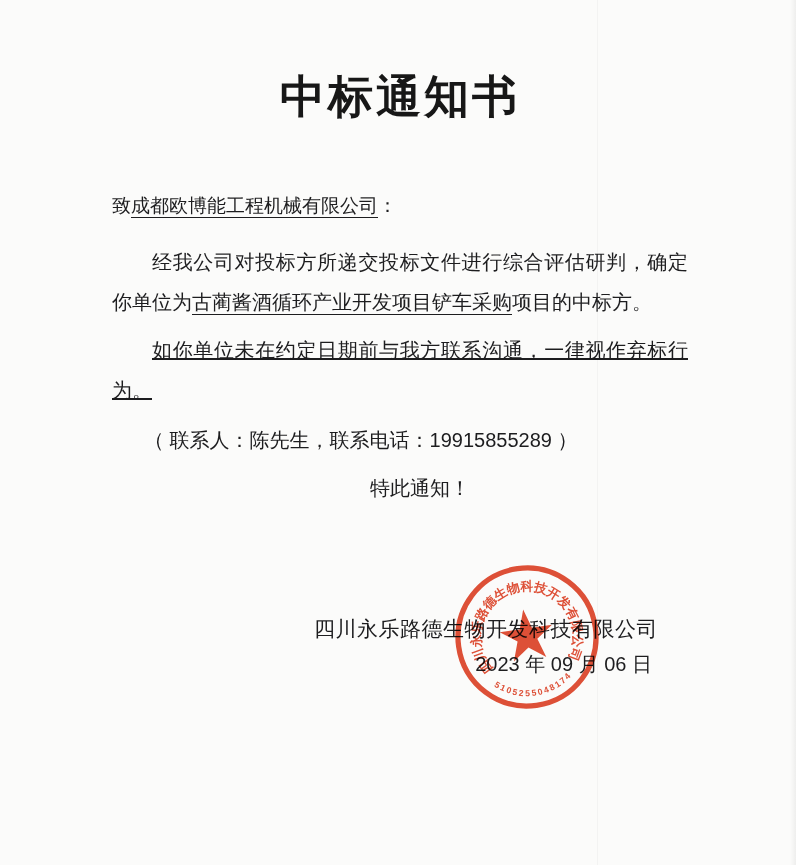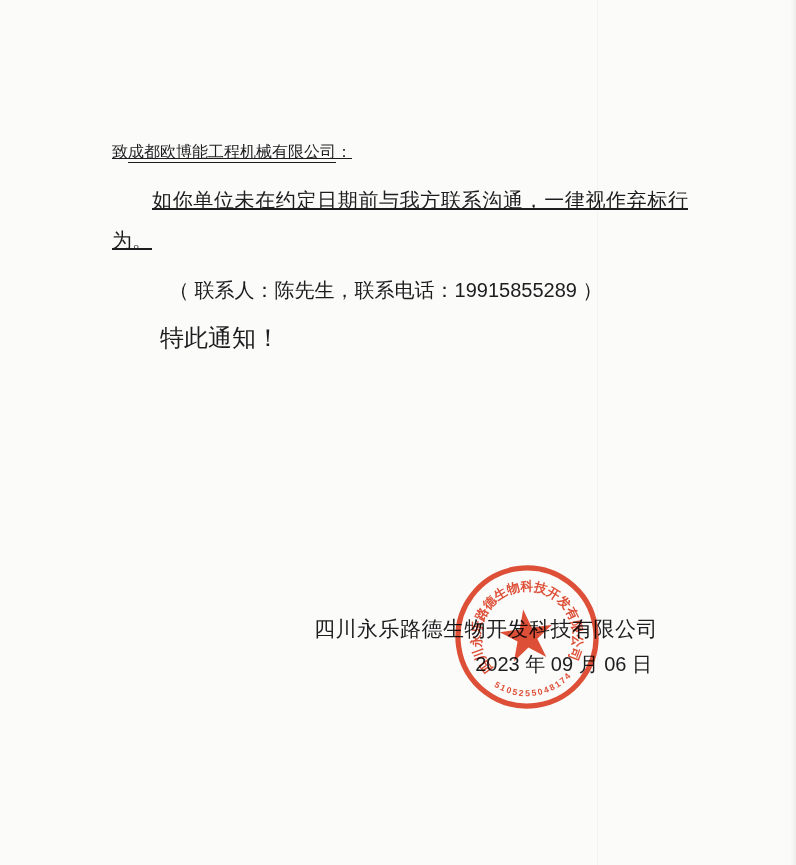--- a/index.html
+++ b/index.html
@@ -36,44 +36,44 @@
   .title {
     font-size: 45px;
     line-height: 54px;
     font-weight: bold;
     letter-spacing: 3px;
     text-align: center;
     color: #171717;
   }
   .addressee {
     margin-top: 62px;
-    font-size: 16px;
+    font-size: 19px;
     line-height: 40px;
-    text-decoration: underline;
   }
   .para {
     font-size: 20px;
     line-height: 40px;
     text-indent: 2em;
     text-align: justify;
   }
   .p1 { margin-top: 16px; }
   .p2 { margin-top: 4px; }
   .p3 { margin-top: 8px; text-decoration: underline; }
   .contact {
     margin-top: 10px;
-    margin-left: 57px;
+    margin-left: 32px;
     font-size: 20px;
     line-height: 40px;
   }
   .closing {
     margin-top: 8px;
-    font-size: 24px;
+    font-size: 20px;
     line-height: 40px;
     text-indent: 2em;
+    text-align: center;
   }
   .u {
     text-decoration: underline;
     text-underline-offset: 5px;
     text-decoration-thickness: 1px;
   }
   .signature {
     position: absolute;
     top: 611px;
     right: 138px;
@@ -105,23 +105,25 @@
     font-weight: bold;
   }
 </style>
 </head>
 <body>
 
 <div class="page">
   <div class="scan-line"></div>
 
   <div class="content">
+    <h1 class="title">中标通知书</h1>
 
     <div class="addressee"><span>致</span><span class="u">成都欧博能工程机械有限公司</span><span>：</span></div>
 
+    <p class="para p1"><span>经我公司对投标方所递交投标文件进行综合评估研判，确定你单位为</span><span class="u">古蔺酱酒循环产业开发项目铲车采购</span><span>项目的中标方。</span></p>
 
 
     <p class="para p3">如你单位未在约定日期前与我方联系沟通，一律视作弃标行为。</p>
 
     <div class="contact">（ 联系人：陈先生，联系电话：19915855289 ）</div>
 
     <div class="closing">特此通知！</div>
   </div>
 
   <div class="signature">

